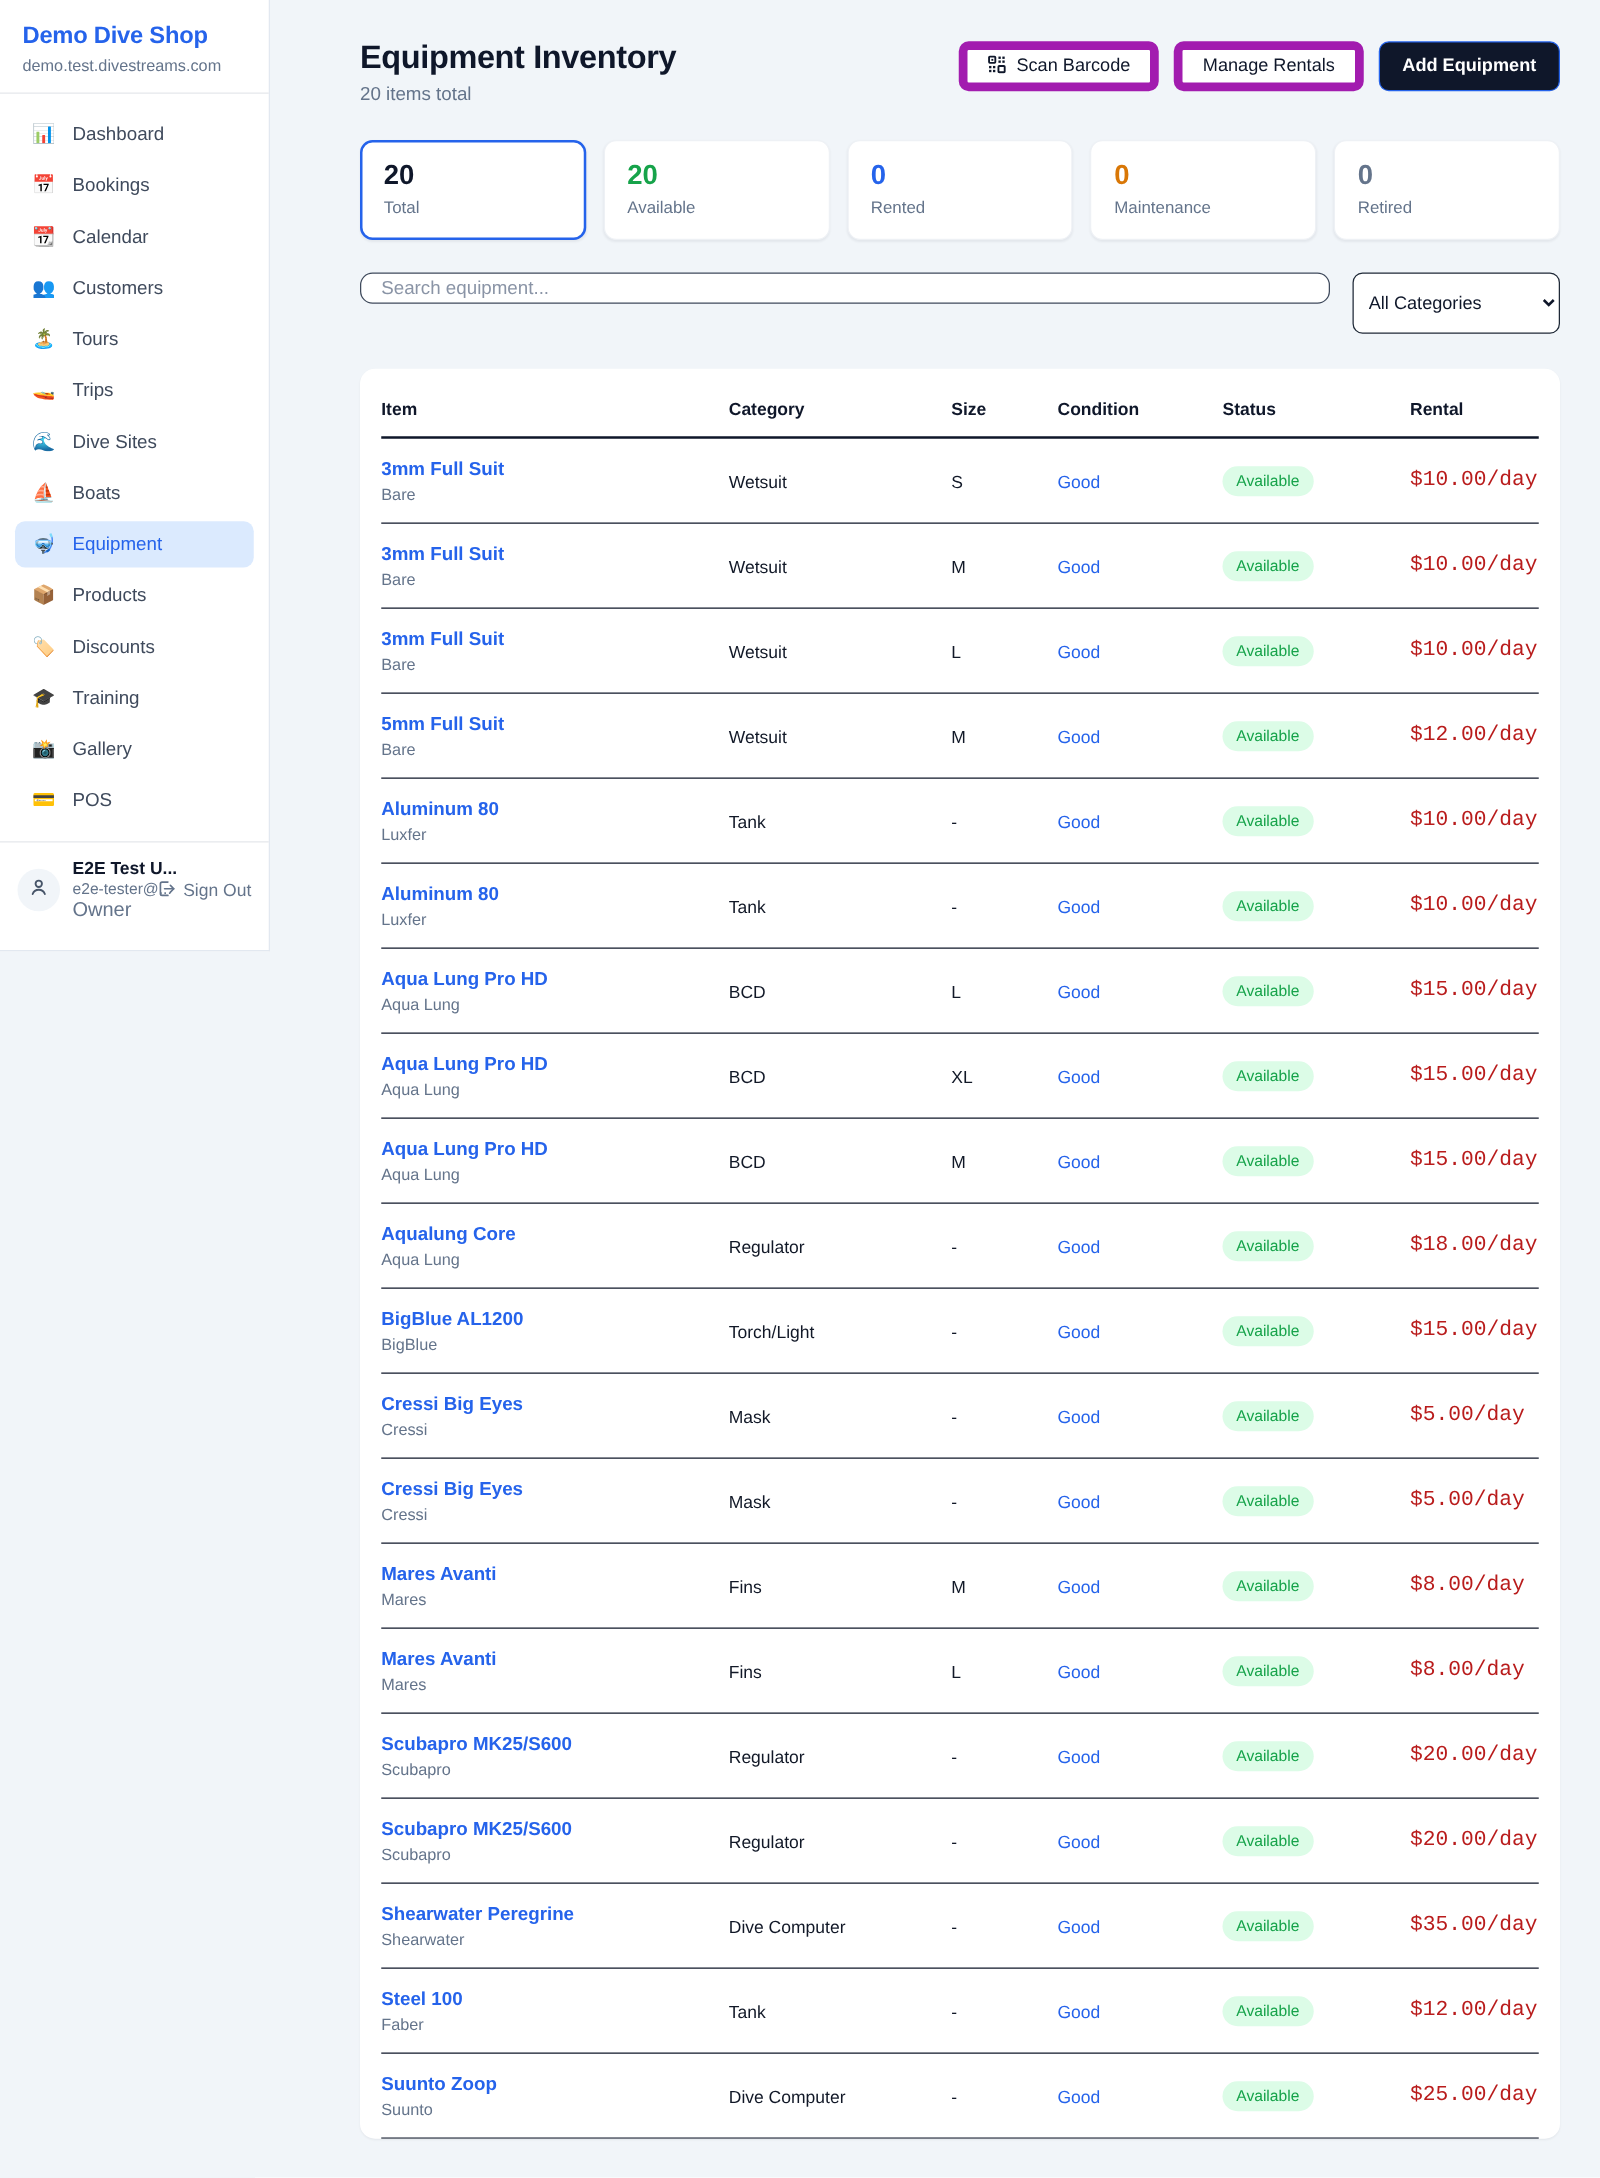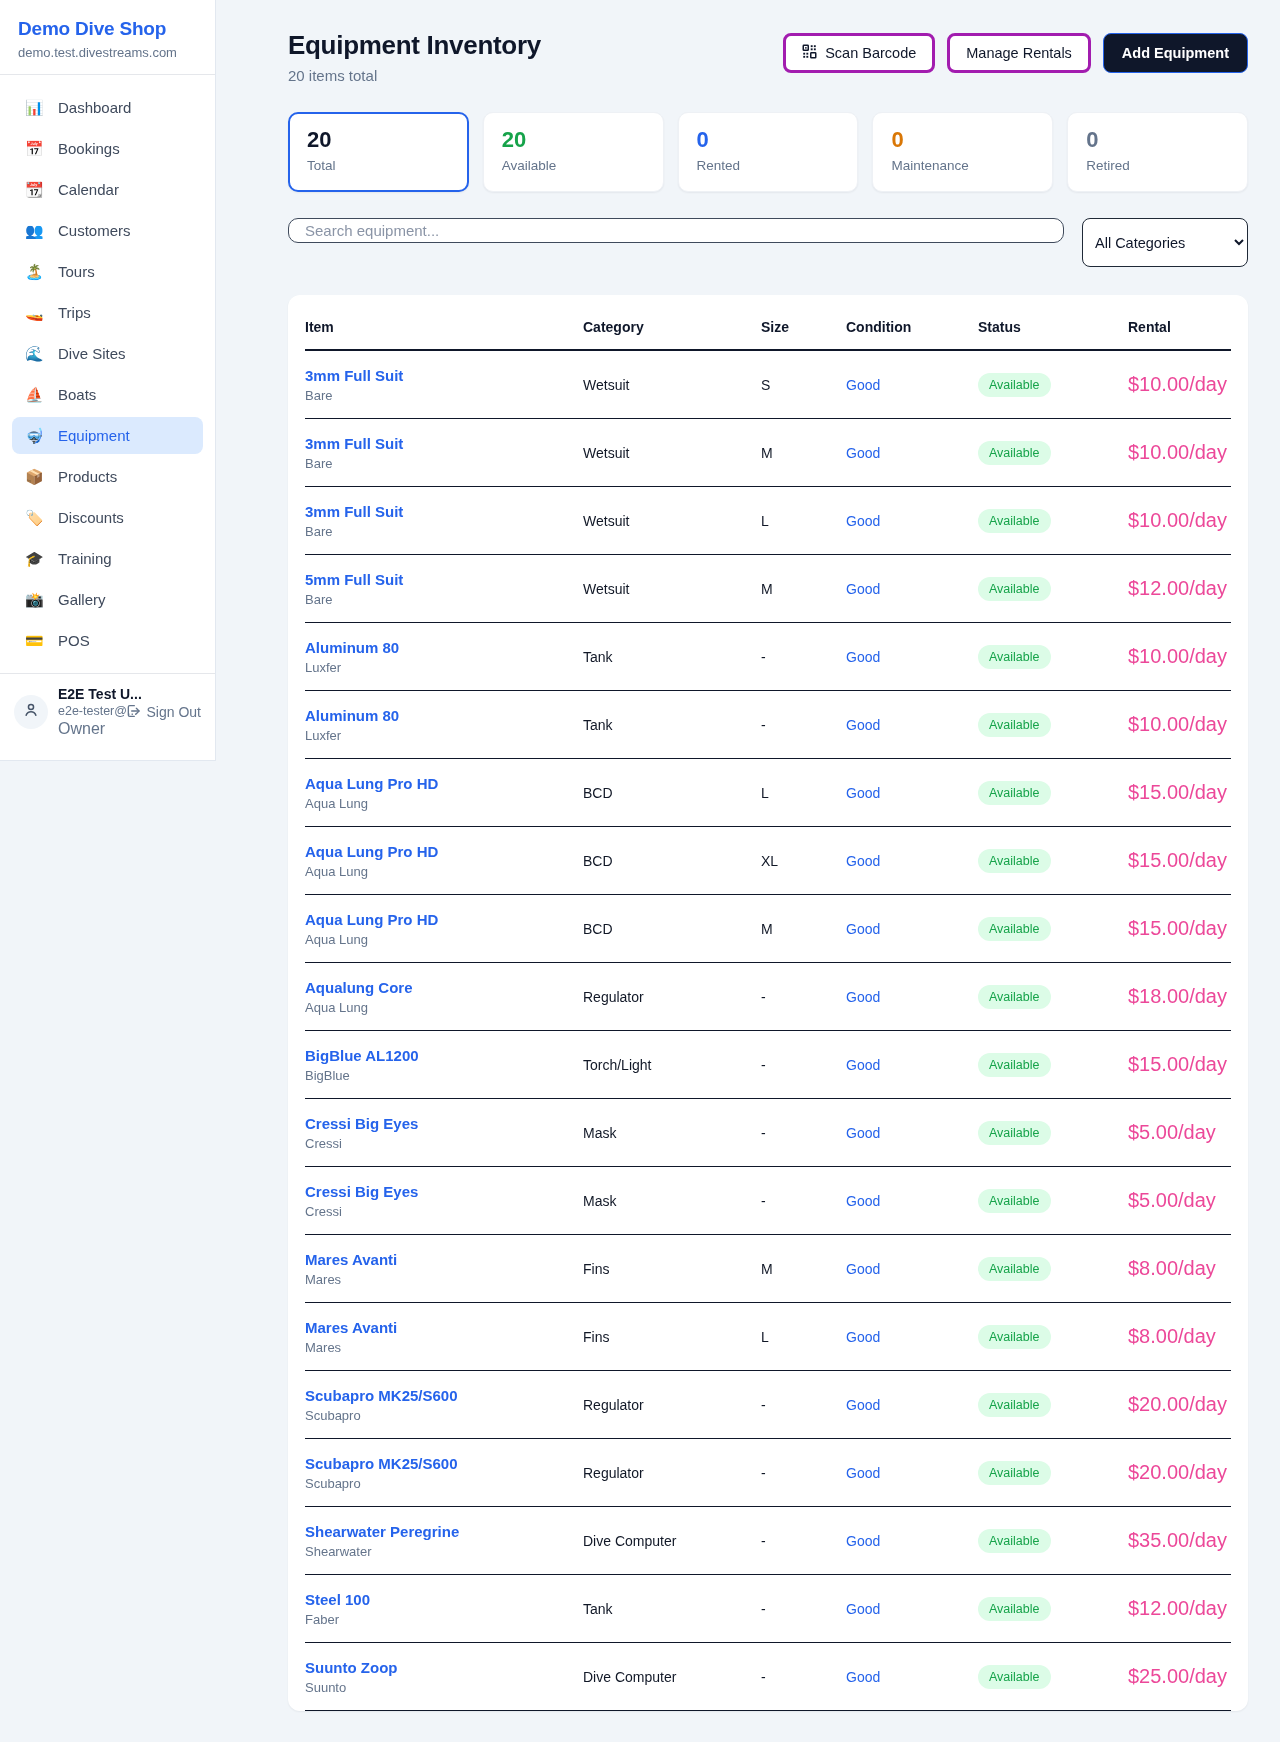--- a/index.html
+++ b/index.html
@@ -55,21 +55,21 @@
 
   .page-header { display: flex; justify-content: space-between; align-items: flex-start; }
   .page-title { font-size: 26px; font-weight: 700; color: #0f172a; letter-spacing: -0.3px; }
   .page-subtitle { font-size: 15px; color: #64748b; margin-top: 6px; }
   .header-actions { display: flex; gap: 12px; align-items: center; margin-top: 3px; }
   .btn {
     height: 40px; border-radius: 8px; font-size: 14.5px; font-weight: 500;
     display: inline-flex; align-items: center; gap: 8px;
     padding: 0 16px; cursor: pointer; font-family: inherit;
   }
-  .btn-outline { background: #ffffff; border: 3px solid #a21caf; color: #0f172a; }
+  .btn-outline { background: #ffffff; border: 7px solid #a21caf; color: #0f172a; }
   .btn-primary { background: #0f172a; border: 1px solid #2563eb; color: #ffffff; font-weight: 600; padding: 0 18px; }
 
   
   .stats-row { display: flex; gap: 14px; margin-top: 28px; }
   .stat-card {
     flex: 1 1 0; background: #ffffff; border-radius: 10px;
     border: 1px solid #eef1f5;
     box-shadow: 0 1px 2px rgba(15,23,42,0.06);
     padding: 15px 18px; cursor: pointer; height: 80px;
   }
@@ -106,21 +106,21 @@
   .trow:last-child { border-bottom: 1.5px solid #0f172a; }
   .cell { font-size: 14px; color: #111827; }
   .item-name { font-size: 15px; font-weight: 600; color: #2563eb; cursor: pointer; }
   .item-brand { font-size: 13px; color: #64748b; margin-top: 4px; }
   .condition { color: #2563eb; }
   .badge {
     display: inline-block; background: #dcfce7; color: #16a34a;
     font-size: 12.5px; font-weight: 500;
     padding: 5px 11px; border-radius: 999px;
   }
-  .price { font-size: 20px; color: #ec4899; }
+  .price { font-size: 17px; color: #b91c1c; font-family: Liberation Mono, monospace; }
 </style>
 </head>
 <body>
 
 <aside class="sidebar">
   <div class="brand-block">
     <div class="brand-title">Demo Dive Shop</div>
     <div class="brand-domain">demo.test.divestreams.com</div>
   </div>
   <div class="sidebar-divider"></div>

